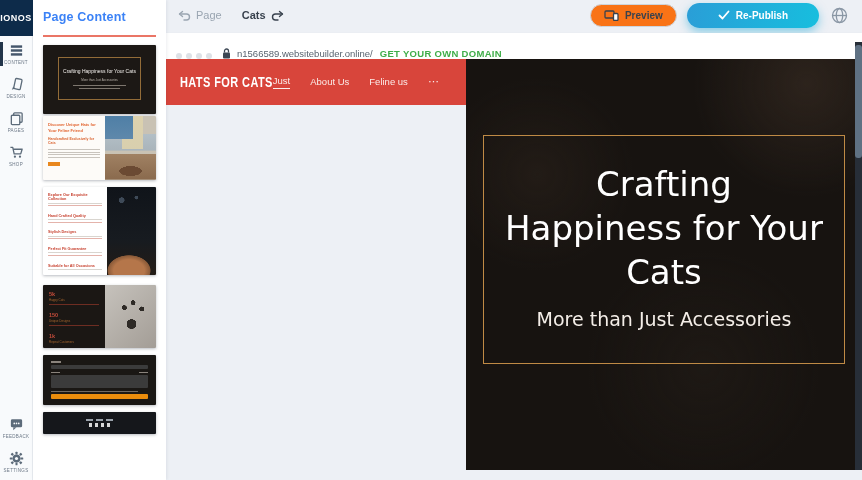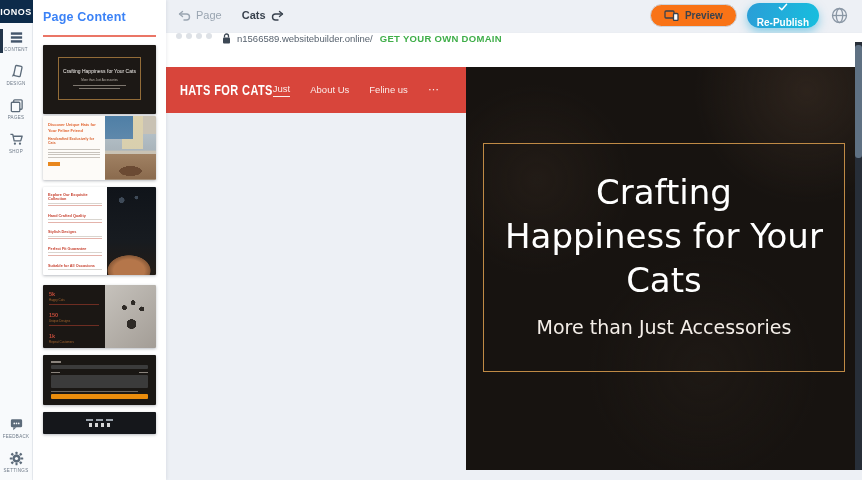--- a/index.html
+++ b/index.html
@@ -2,21 +2,21 @@
 <html><head>
 <meta charset="utf-8">
 <style>
   * { margin:0; padding:0; box-sizing:border-box; }
   html,body { width:862px; height:480px; overflow:hidden; }
   body { font-family:"Liberation Sans", sans-serif; background:#edf0f5; }
   .app { display:flex; width:862px; height:480px; }
 
   
   .rail { width:33px; background:#f8fafc; border-right:1px solid #e6eaef; display:flex; flex-direction:column; align-items:center; position:relative; flex:none; }
-  .logo { width:33px; height:23px; background:#0d2b4a; color:#fff; font-weight:bold; font-size:9px; letter-spacing:.5px; display:flex; align-items:center; justify-content:center; overflow:hidden; white-space:nowrap; }
+  .logo { width:33px; height:36px; background:#0d2b4a; color:#fff; font-weight:bold; font-size:9px; letter-spacing:.5px; display:flex; align-items:center; justify-content:center; overflow:hidden; white-space:nowrap; }
   .rail-item { position:relative; width:33px; padding:7px 0 5px; display:flex; flex-direction:column; align-items:center; gap:2px; cursor:pointer; }
   .rail-item svg { width:15px; height:15px; }
   .rail-label { font-size:4.5px; color:#6b7786; letter-spacing:.3px; }
   .active-bar { position:absolute; left:0; top:6px; width:3px; height:24px; background:#22354a; }
   .rail-spacer { flex:1; }
   .rail-bottom { margin-bottom:2px; }
 
   
   .panel { width:133px; background:#ffffff; flex:none; padding:10px 10px 0 10px; box-shadow:1px 0 3px rgba(30,40,60,.08); z-index:2; }
   .panel-title { font-size:12.5px; font-weight:bold; color:#3b82f6; letter-spacing:.2px; }
@@ -89,24 +89,24 @@
   .t6-social i { display:block; width:3.5px; height:3.5px; background:#d8d8d8; }
 
   
   .main { flex:1; display:flex; flex-direction:column; position:relative; background:#edf0f5; }
   .toolbar { height:30px; display:flex; align-items:center; padding:0 8px 0 12px; flex:none; }
   .tool-undo, .tool-redo { display:flex; align-items:center; gap:5px; font-size:11px; cursor:pointer; }
   .tool-undo { color:#9aa5b1; }
   .tool-redo { color:#39424e; font-weight:bold; margin-left:20px; }
   .tb-spacer { flex:1; }
   .btn-preview { display:flex; align-items:center; gap:6px; height:23px; padding:0 13px; background:#f97316; border:1px solid #cdd5dd; border-radius:12px; font-size:10px; font-weight:bold; color:#39424e; cursor:pointer; font-family:inherit;text-align:center; }
-  .btn-republish { display:flex; align-items:center; gap:6px; height:25px; padding:0 10px; margin-left:10px; border:none; border-radius:13px; background:linear-gradient(100deg,#2a9ed7,#17bede); color:#fff; font-size:10px; font-weight:bold; box-shadow:0 4px 10px rgba(35,170,215,.5); cursor:pointer; font-family:inherit;flex-direction:column; }
+  .btn-republish { display:flex; align-items:center; gap:6px; height:25px; padding:0 31px; margin-left:10px; border:none; border-radius:13px; background:linear-gradient(100deg,#2a9ed7,#17bede); color:#fff; font-size:10px; font-weight:bold; box-shadow:0 4px 10px rgba(35,170,215,.5); cursor:pointer; font-family:inherit; }
   .globe-btn { margin:0 6px 0 12px; cursor:pointer; display:flex; }
 
-  .browser-bar { height:34px; margin-top:3px; background:#fff; display:flex; align-items:flex-start; padding:0 10px; flex:none; box-shadow:0 1px 2px rgba(30,40,60,.12); }
+  .browser-bar { height:26px; margin-top:3px; background:#fff; display:flex; align-items:flex-end; padding:0 10px; flex:none; box-shadow:0 1px 2px rgba(30,40,60,.12); }
   .dots { display:flex; gap:4px; margin-right:10px; }
   .dots i { display:block; width:6px; height:6px; border-radius:50%; background:#dde1e6; }
   .url-text { font-size:9.5px; color:#58636f; margin-left:6px; cursor:text; }
   .domain-link { font-size:9.5px; font-weight:bold; color:#3fae49; margin-left:7px; letter-spacing:.3px; cursor:pointer; }
 
   .site { flex:1; display:flex; flex-direction:row; overflow:hidden; }
   .site-header { height:46px; background:#d8453b; display:flex; align-items:center; padding:0 26px 0 14px; flex:none; }
   .site-logo { color:#fff; font-weight:800; font-size:11px; letter-spacing:.4px; transform:scaleY(1.25); transform-origin:left center; cursor:pointer; }
   .site-nav { margin-left:auto; display:flex; align-items:center; gap:20px; }
   .site-nav a { color:#fbece9; font-size:9.5px; text-decoration:none; cursor:pointer; padding-bottom:2px; }

